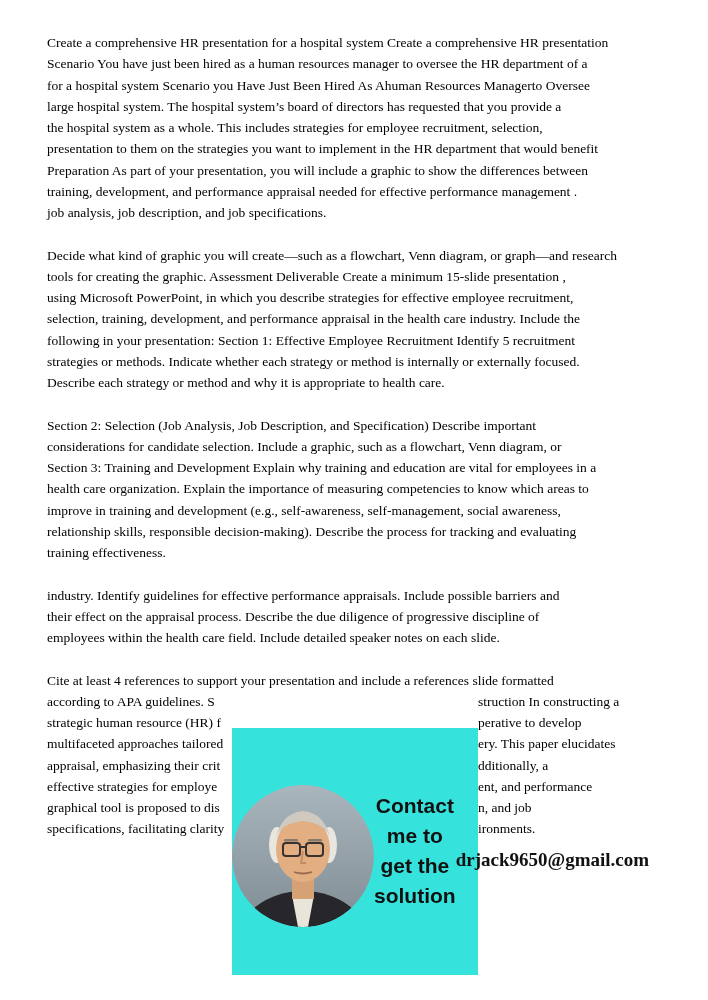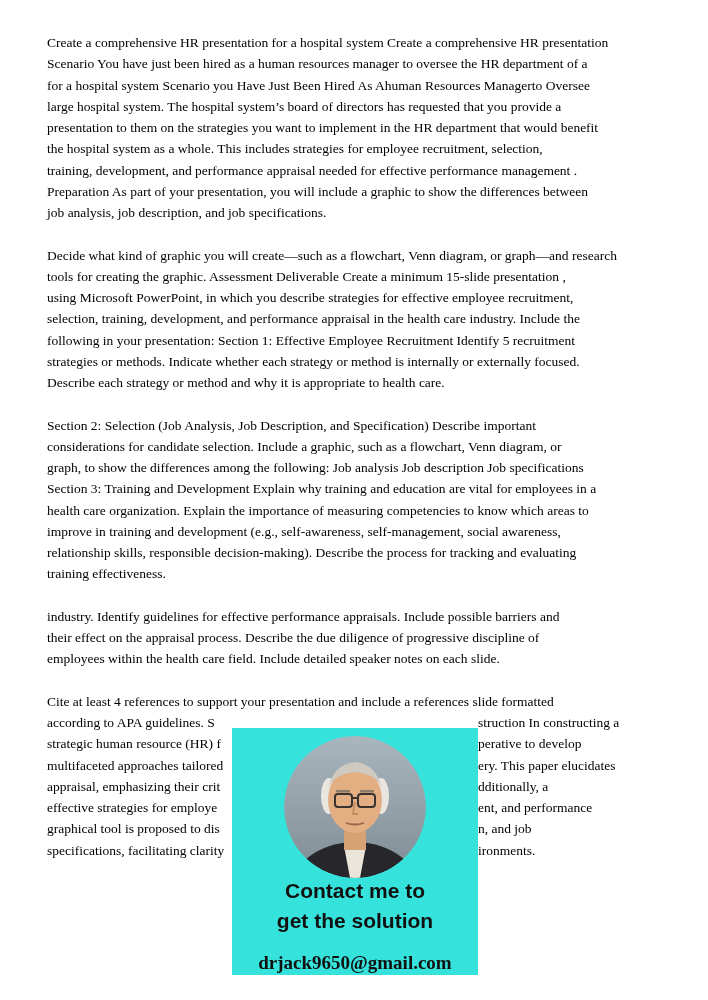--- a/index.html
+++ b/index.html
@@ -30,21 +30,21 @@
     position: absolute;
     left: 431px; top: 0;
     white-space: nowrap;
   }
   .overlay {
     position: absolute;
     left: 232px; top: 728px;
     width: 246px; height: 247px;
     background: #36e3dc;
     display: flex;
-    flex-direction: column;
+    flex-direction: row;
     align-items: center;
     z-index: 5;
   }
   .avatar {
     width: 142px; height: 142px;
     border-radius: 50%;
     overflow: hidden;
     margin-top: 8px;
     flex: 0 0 auto;
   }
@@ -69,39 +69,38 @@
 </style>
 </head>
 <body>
 
 <div class="doc">
     <div class="paragraph">
       <div class="line">Create a comprehensive HR presentation for a hospital system Create a comprehensive HR presentation</div>
       <div class="line">Scenario You have just been hired as a human resources manager to oversee the HR department of a</div>
       <div class="line">for a hospital system Scenario you Have Just Been Hired As Ahuman Resources Managerto Oversee</div>
       <div class="line">large hospital system. The hospital system’s board of directors has requested that you provide a</div>
+      <div class="line">the hospital system as a whole. This includes strategies for employee recruitment, selection,</div>
       <div class="line">presentation to them on the strategies you want to implement in the HR department that would benefit</div>
-      <div class="line">the hospital system as a whole. This includes strategies for employee recruitment, selection,</div>
+      <div class="line">Preparation As part of your presentation, you will include a graphic to show the differences between</div>
       <div class="line">training, development, and performance appraisal needed for effective performance management .</div>
-      <div class="line">Preparation As part of your presentation, you will include a graphic to show the differences between</div>
       <div class="line">job analysis, job description, and job specifications.</div>
     </div>
     <div class="paragraph">
       <div class="line">Decide what kind of graphic you will create—such as a flowchart, Venn diagram, or graph—and research</div>
       <div class="line">tools for creating the graphic. Assessment Deliverable Create a minimum 15-slide presentation ,</div>
       <div class="line">using Microsoft PowerPoint, in which you describe strategies for effective employee recruitment,</div>
       <div class="line">selection, training, development, and performance appraisal in the health care industry. Include the</div>
       <div class="line">following in your presentation: Section 1: Effective Employee Recruitment Identify 5 recruitment</div>
       <div class="line">strategies or methods. Indicate whether each strategy or method is internally or externally focused.</div>
       <div class="line">Describe each strategy or method and why it is appropriate to health care.</div>
     </div>
     <div class="paragraph">
       <div class="line">Section 2: Selection (Job Analysis, Job Description, and Specification) Describe important</div>
       <div class="line">considerations for candidate selection. Include a graphic, such as a flowchart, Venn diagram, or</div>
-      <div class="line">graph, to show the differences among the following: Job analysis Job description Job specifications</div>
       <div class="line">Section 3: Training and Development Explain why training and education are vital for employees in a</div>
       <div class="line">health care organization. Explain the importance of measuring competencies to know which areas to</div>
       <div class="line">improve in training and development (e.g., self-awareness, self-management, social awareness,</div>
       <div class="line">relationship skills, responsible decision-making). Describe the process for tracking and evaluating</div>
       <div class="line">training effectiveness.</div>
     </div>
     <div class="paragraph">
       <div class="line">industry. Identify guidelines for effective performance appraisals. Include possible barriers and</div>
       <div class="line">their effect on the appraisal process. Describe the due diligence of progressive discipline of</div>
       <div class="line">employees within the health care field. Include detailed speaker notes on each slide.</div>

